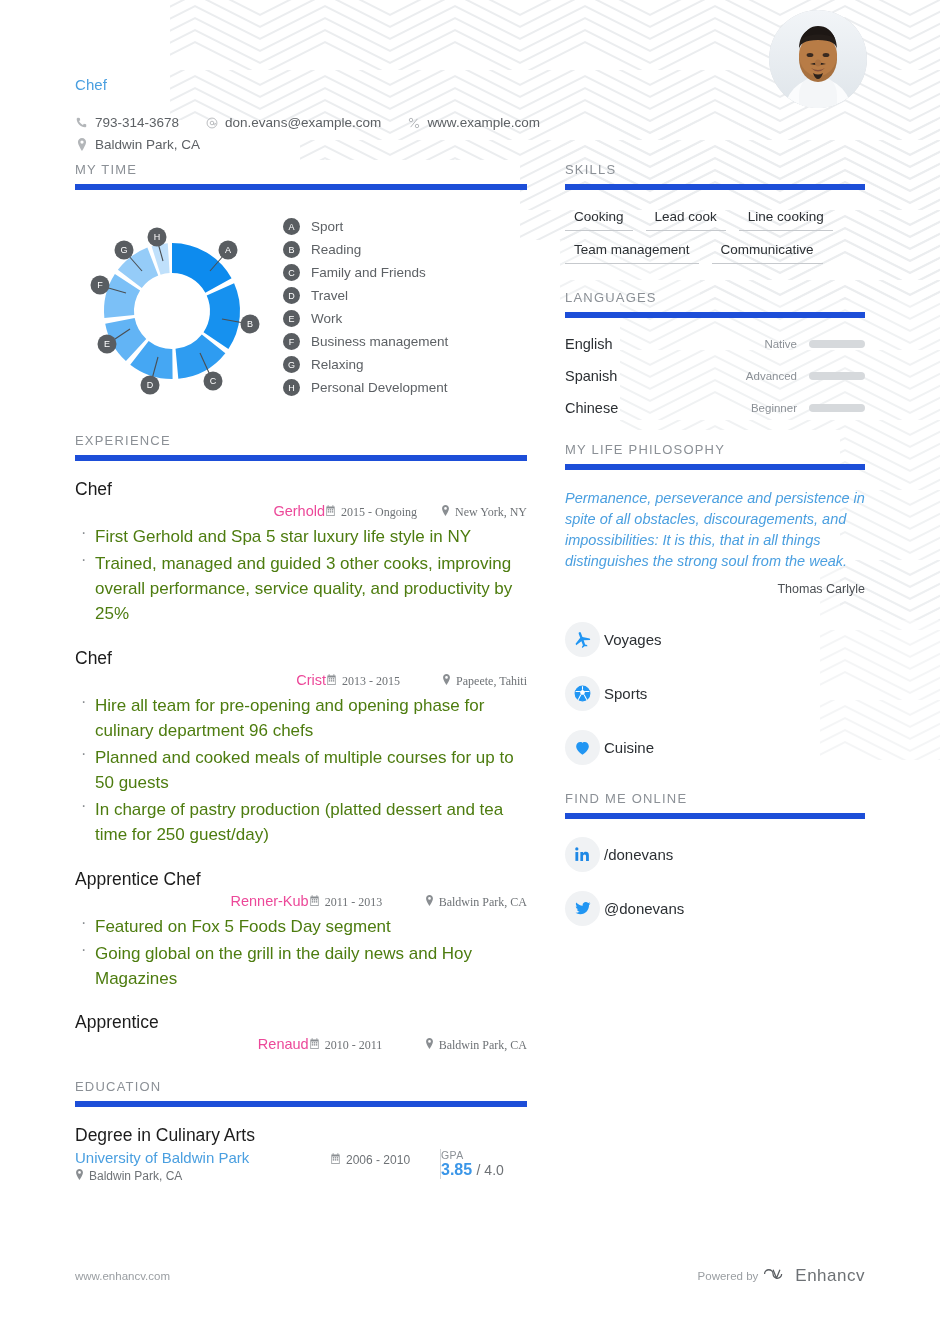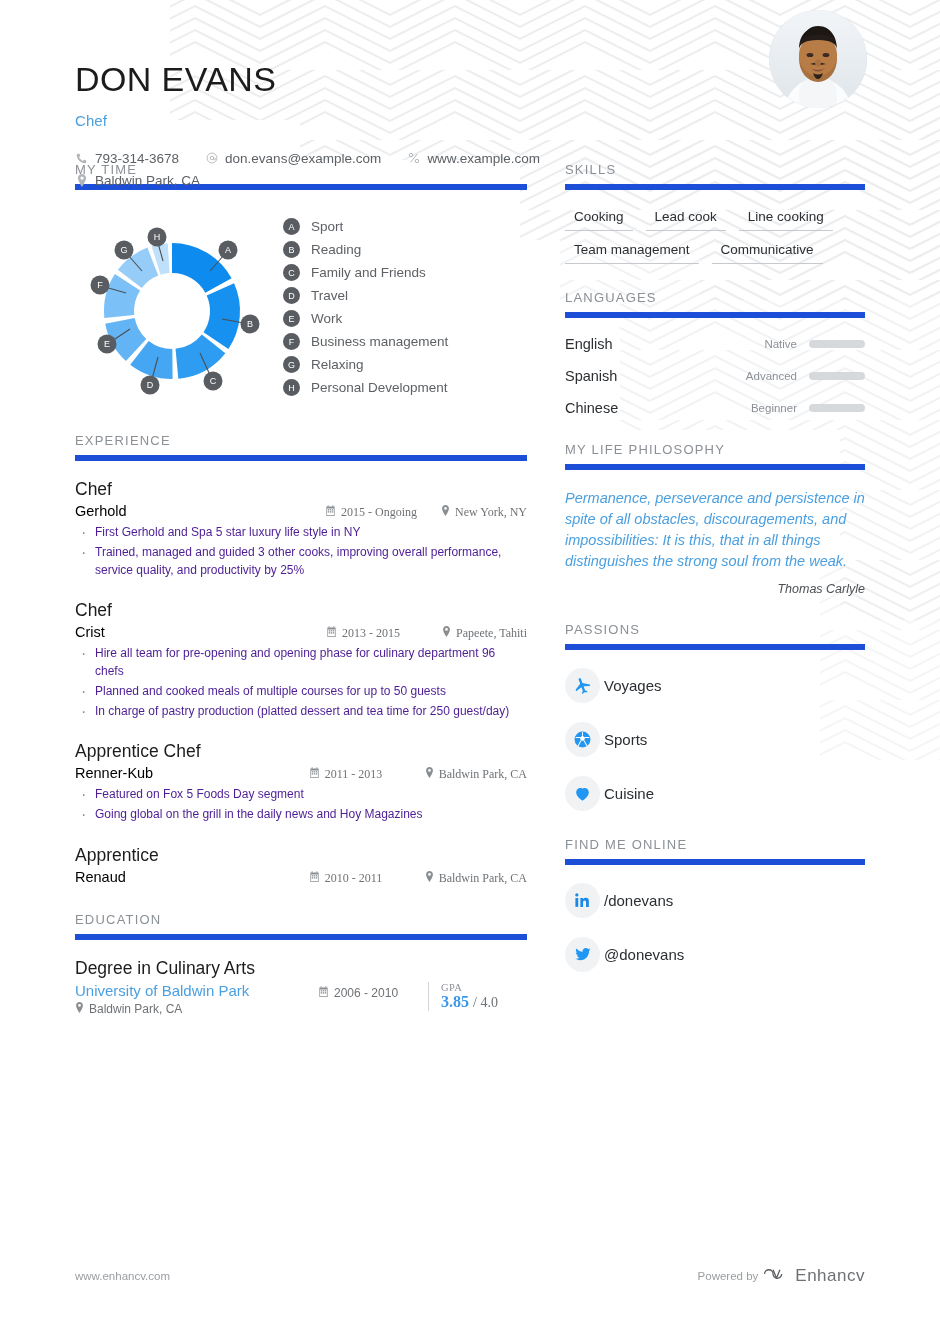--- a/index.html
+++ b/index.html
@@ -138,41 +138,42 @@
     font-weight: 400;
     margin-bottom: 3px;
   }
   .job-meta {
     display: flex;
     align-items: baseline;
     margin-bottom: 4px;
   }
   .company {
     font-size: 14.5px;
-    color: #000000;
+    color: #ec4899;
     flex: 1;
+    text-align: right;
   }
   .meta-right {
     display: flex;
     align-items: baseline;
     gap: 20px;
     font-size: 12px;
     color: #6e7276;
     font-family: Liberation Serif, serif;
   }
   .meta-cell { display: flex; align-items: baseline; gap: 5px; white-space: nowrap;}
   .meta-cell .mi { color: #8a8e92; font-size: 11px; }
   .w-date  { min-width: 96px; }
   .bullets { list-style: none; margin: 4px 0 0 0; padding: 0; }
   .bullets li {
     position: relative;
     padding-left: 20px;
-    font-size: 12px;
+    font-size: 17px;
     line-height: 1.48;
-    color: #4c1d95;
+    color: #4d7c0f;
     margin-bottom: 2px;
   }
   .bullets li:before {
     content: "·";
     position: absolute;
     left: 6px;
     top: -3px;
     font-size: 16px;
     color: #8a8e92;
   }
@@ -186,23 +187,21 @@
     font-size: 12px; color: #6e7276; margin-top: 3px;
     display: flex; align-items: center; gap: 5px;
   }
   .edu-date {
     font-size: 12px; color: #6e7276;
     display: flex; align-items: center; gap: 5px;
     padding-top: 4px; width: 110px;
   }
   .gpa-box {
     border-left: 1px solid #d2d5d8;
-    padding-left: 12px;
     width: 86px;
-    font-family: Liberation Serif, serif;
   }
   .gpa-label { font-size: 10.5px; color: #8b9096; letter-spacing: .4px;}
   .gpa-val { font-size: 16px; color: #3a96e8; font-weight: 700; }
   .gpa-max { font-size: 14px; color: #6e7276; font-weight: 400;}
 
   
   .skill-tags { display: flex; flex-wrap: wrap; gap: 10px 13px; }
   .skill-tag {
     font-size: 13.5px;
     color: #2b2f33;
@@ -233,21 +232,20 @@
     font-size: 14.5px;
     font-style: italic;
     color: #4a9fe0;
     line-height: 1.46;
   }
   .quote-author {
     text-align: right;
     font-size: 12.5px;
     color: #4b4f53;
     margin-top: 9px;
-    font-style: italic;
   }
 
   
   .icon-row {
     display: flex;
     align-items: center;
     gap: 4px;
     margin-bottom: 19px;
   }
   .icon-circle {
@@ -307,21 +305,20 @@
       <rect x="540" y="100" width="420" height="540" fill="url(#chev)"></rect>
     </g>
     <g opacity="0.55">
       <rect x="820" y="560" width="130" height="200" fill="url(#chev)"></rect>
     </g>
   </svg>
 
   <div id="content">
 
     <div class="header">
-      <h1 class="name">DON EVANS</h1>
       <div class="role">Chef</div>
 
       <div class="contact-rows">
         <div class="contact-line">
           <span class="contact-item">
             <span class="ci">
               <svg width="11" height="11" viewBox="0 0 16 16" fill="currentColor">
                   <path d="M3 1 C2 1 1 2 1 3 c0 6 6 12 12 12 1 0 2-1 2-2l-.3-2.4-3.3-.8-1.3 1.8C8 10.8 5.2 8 4.4 5.9L6.2 4.6 5.4 1.3 3 1z"></path>
                 </svg>
             </span>
@@ -726,21 +723,20 @@
           </div>
         </div>
 
         <div class="sec">
           <div class="sec-title">MY LIFE PHILOSOPHY</div>
           <div class="quote">Permanence, perseverance and persistence in spite of all obstacles, discouragements, and impossibilities: It is this, that in all things distinguishes the strong soul from the weak.</div>
           <div class="quote-author">Thomas Carlyle</div>
         </div>
 
         <div class="sec">
-          <div class="sec-title">PASSIONS</div>
 
           <div class="icon-row">
             <span class="icon-circle">
               <svg width="19" height="19" viewBox="0 0 24 24" fill="#2196f3" transform="rotate(-20)">
                   <path d="M21 16v-2l-8-5V3.5A1.5 1.5 0 0011.5 2 1.5 1.5 0 0010 3.5V9l-8 5v2l8-2.5V19l-2 1.5V22l3.5-1 3.5 1v-1.5L13 19v-5.5L21 16z"></path>
                 </svg>
             </span>
             <span class="icon-row-label">Voyages</span>
           </div>
 

